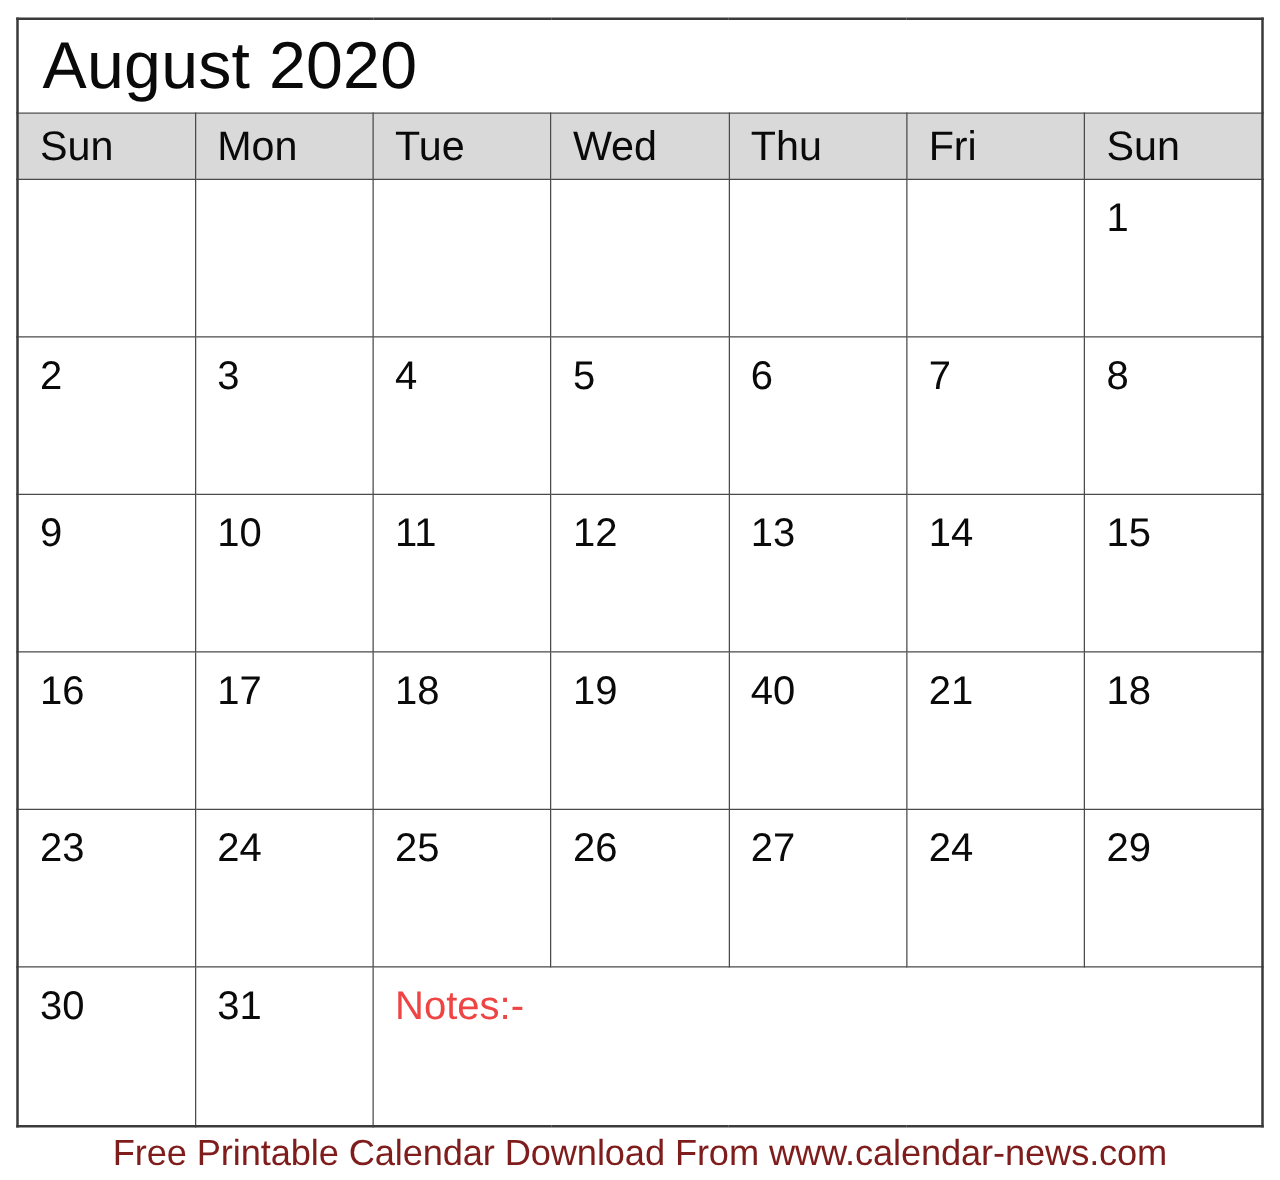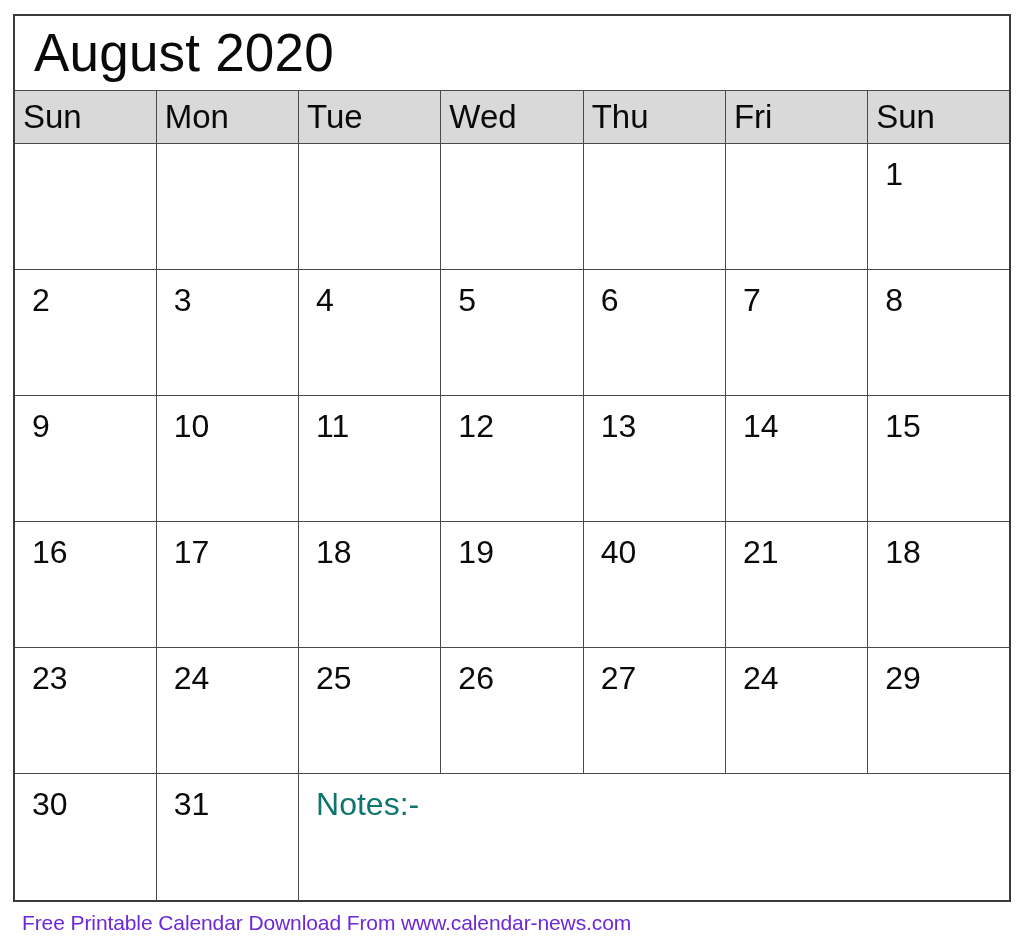--- a/index.html
+++ b/index.html
@@ -69,21 +69,21 @@
   tr.weekday-row th {
     background: #d9d9d9;
     height: 52px;
     font-weight: 400;
     text-align: left;
     vertical-align: middle;
   }
   .weekday-label {
     font-size: 33px;
     line-height: 52px;
-    padding-left: 8px;
+    padding-left: 17px;
     color: #0a0a0a;
     white-space: nowrap;
   }
 
   
   tr.week-row td {
     height: 125px;
   }
   tr.week-row.last-week td {
     height: 126px;
@@ -95,37 +95,38 @@
     padding: 14px 0 0 17px;
     color: #0a0a0a;
     white-space: nowrap;
   }
 
   .notes-label {
     display: block;
     font-size: 32px;
     line-height: 1;
     padding: 14px 4px 0 17px;
-    color: #0f766e;
+    color: #ef4444;
     white-space: nowrap;
   }
 
   
   #footer {
     position: absolute;
     left: 22px;
     top: 906px;
     width: 980px;
   }
   .footer-text {
-    font-size: 21px;
+    font-size: 29px;
     line-height: 34px;
-    color: #6d28d9;
+    color: #7f1d1d;
     white-space: nowrap;
     letter-spacing: -0.1px;
+    text-align: center;
   }
 </style>
 </head>
 <body>
 
 <div id="page">
 
   <div id="calendar-wrap">
     <table class="calendar">
 

